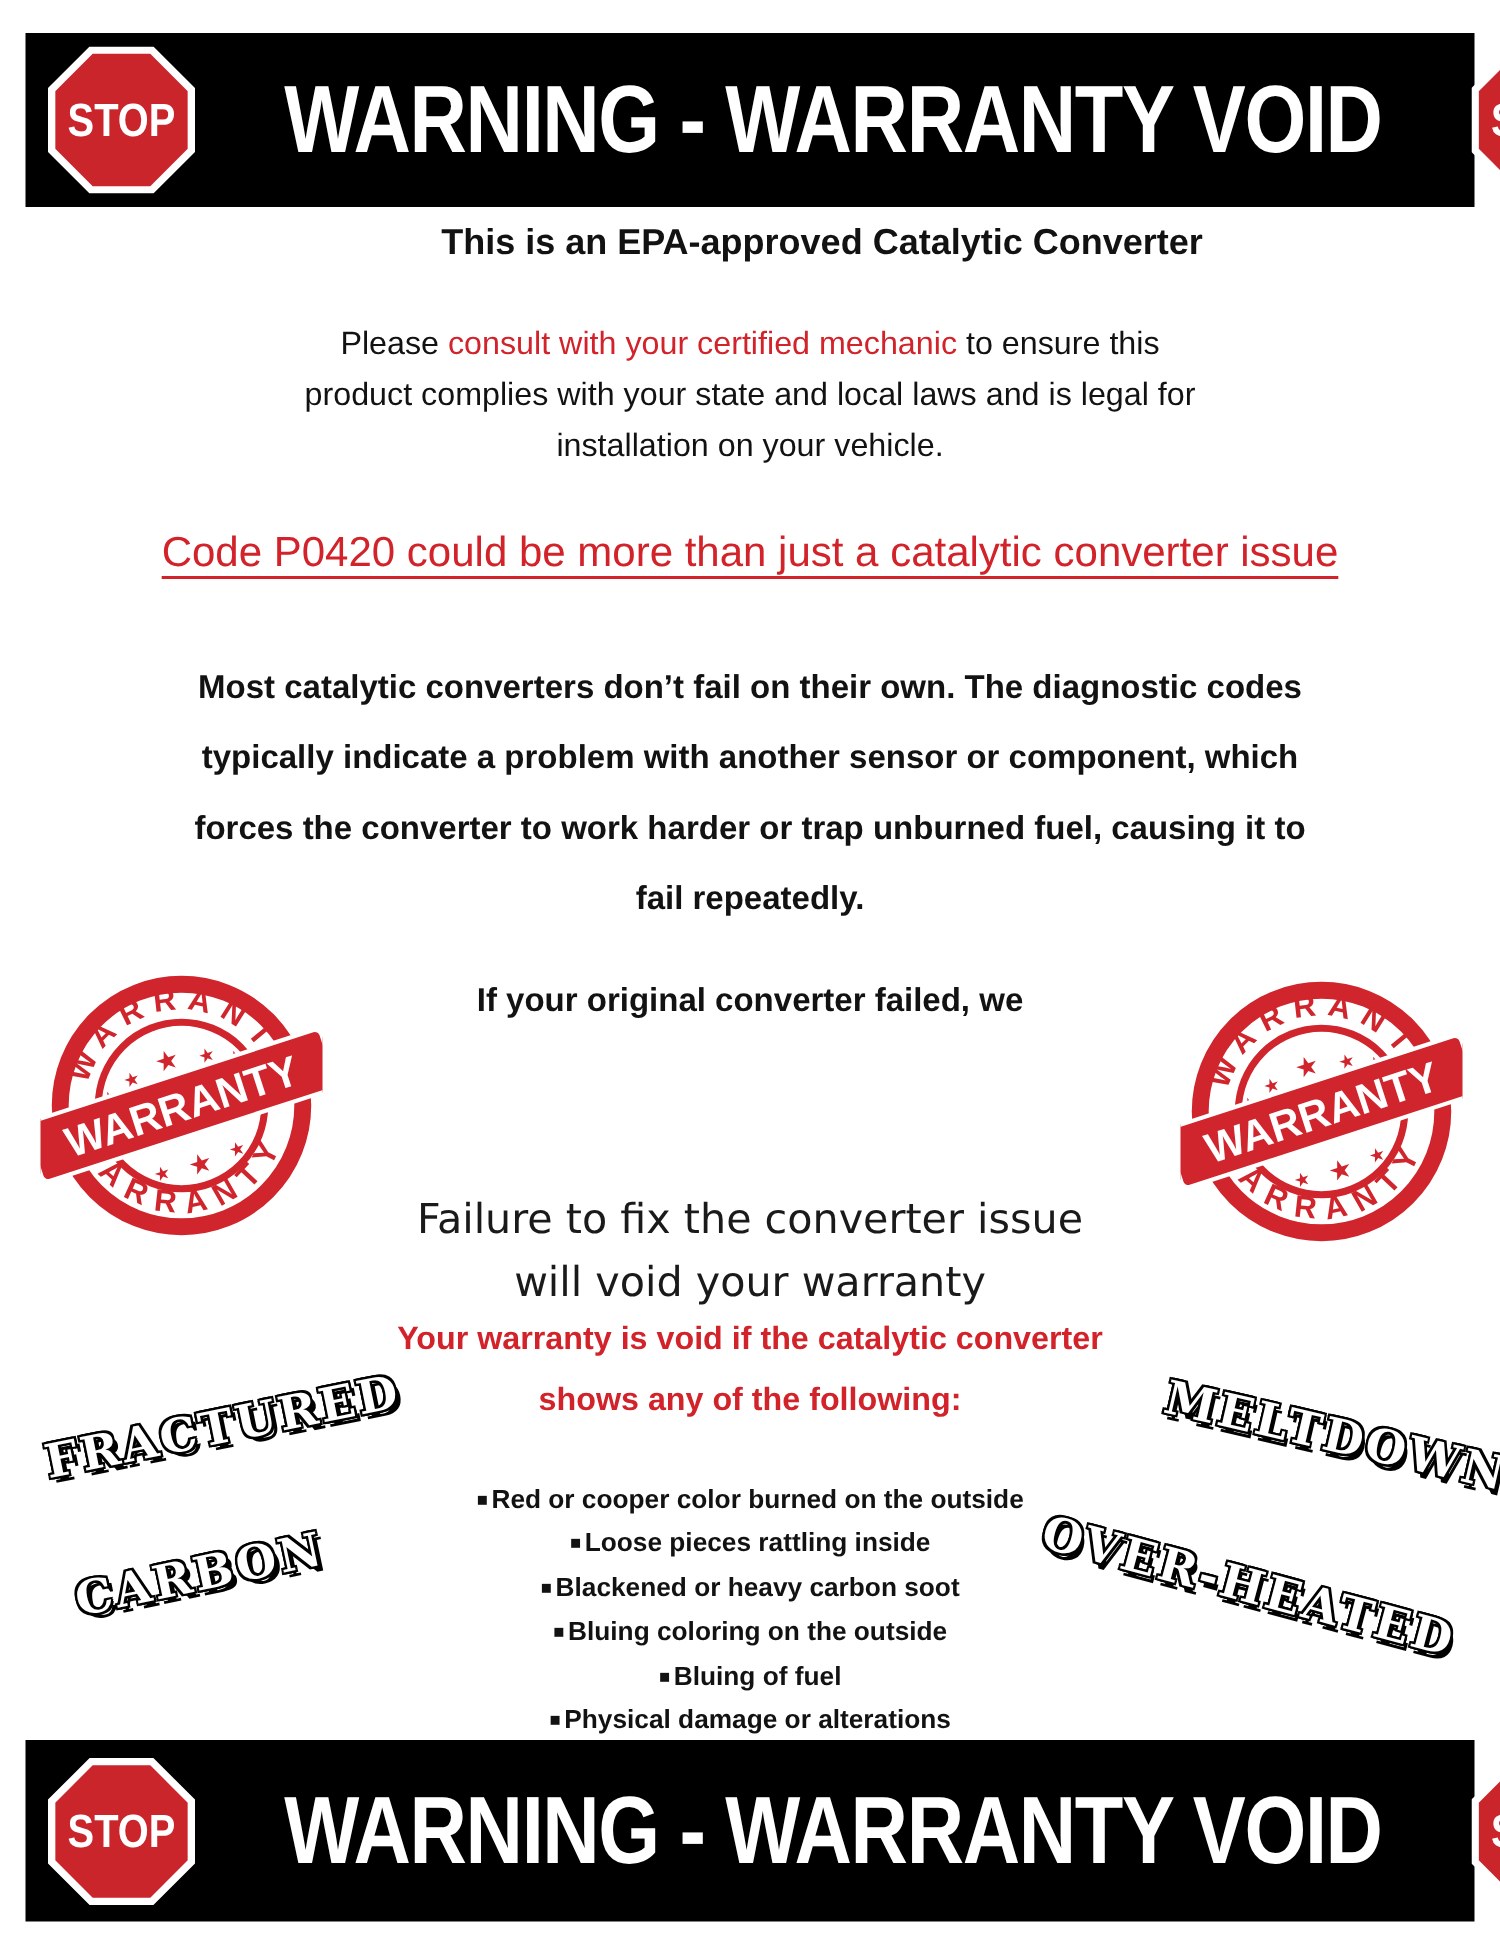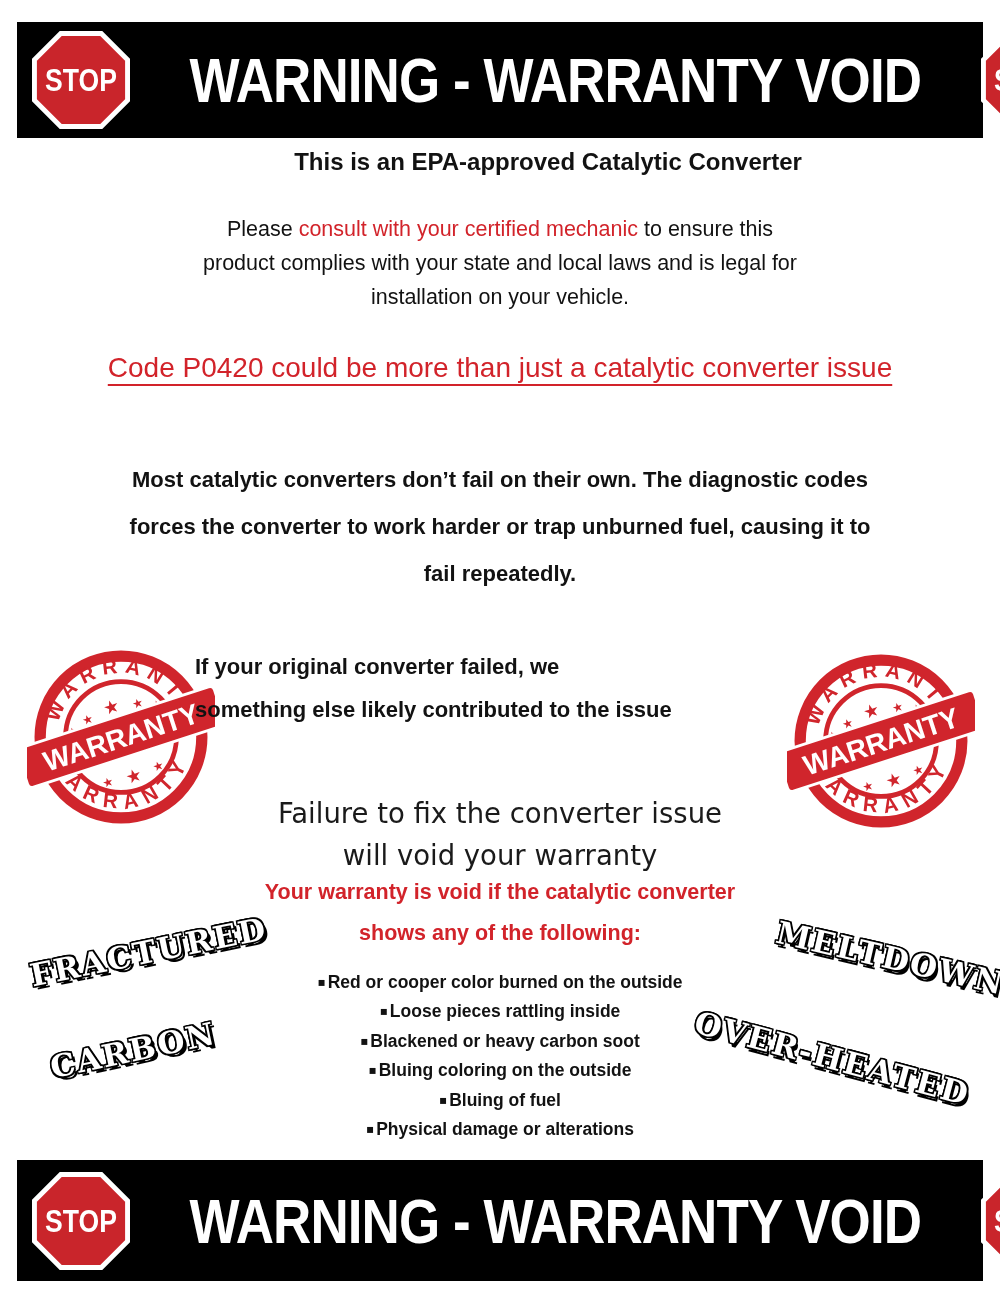--- a/index.html
+++ b/index.html
@@ -32,40 +32,40 @@
 
   
   .center-text { position:absolute; left:0; width:100%; text-align:center; }
   .block-approved { top:148px; font-size:24px; font-weight:bold;margin-left:48px; }
   .block-note     { top:212px; font-size:21.5px; font-weight:normal; line-height:34px; }
   .red-text       { color:#d2232a; }
   .block-code {
     top:352px; font-size:28px; color:#d2232a; font-weight:normal;
     text-decoration:underline; text-decoration-thickness:2px; text-underline-offset:7px;
   }
-  .block-diagnosis { top:456px; font-size:22px; font-weight:bold; line-height:47px; }
+  .block-diagnosis { top:434px; font-size:22px; font-weight:bold; line-height:47px; }
 
   
   .middle-row { position:absolute; top:640px; left:0; width:100%; height:200px; }
   .stamp { position:absolute; width:188px; height:188px; }
   .stamp.left  { left:27px;  top:3px; }
   .stamp.right { left:787px; top:7px; }
   .middle-text {
     position:absolute; left:195px; right:195px; top:6px;
-    font-size:22px; font-weight:bold; line-height:42.5px;
+    text-align:center; font-size:22px; font-weight:bold; line-height:42.5px;
   }
 
   .block-failure {
     top:792px; font-size:27.5px; line-height:42px;
     font-family:"DejaVu Sans", sans-serif; font-weight:normal; color:#1a1a1a;
   }
   .block-void { top:872px; font-size:21.5px; font-weight:bold; line-height:41px; color:#d2232a; }
 
   .block-list { top:968px; font-size:17.5px; font-weight:bold; line-height:29.4px; }
-  .block-list ul { list-style:none; margin:0; padding:0; }
+  .block-list ul { list-style:none; margin:17px; padding:0; }
   .bullet-sq { font-size:12px; vertical-align:2px; margin-right:2px; font-family:"DejaVu Sans", sans-serif; }
 
   
   .decor {
     position:absolute; white-space:nowrap;
     font-family:"DejaVu Serif", serif; font-weight:bold; font-size:31px;
     letter-spacing:2px; color:#ffffff; transform-origin:0 0;
     text-shadow:
       -1.5px -1.5px 0 #000, 1.5px -1.5px 0 #000,
       -1.5px  1.5px 0 #000, 1.5px  1.5px 0 #000,
@@ -103,20 +103,21 @@
   <div class="center-text block-note">
     <div><span>Please </span><span class="red-text">consult with your certified mechanic</span><span> to ensure this</span></div>
     <div>product complies with your state and local laws and is legal for</div>
     <div>installation on your vehicle.</div>
   </div>
 
   <div class="center-text block-code">Code P0420 could be more than just a catalytic converter issue</div>
 
   <div class="center-text block-diagnosis">
     <div>Most catalytic converters don’t fail on their own. The diagnostic codes</div>
+    <div>typically indicate a problem with another sensor or component, which</div>
     <div>forces the converter to work harder or trap unburned fuel, causing it to</div>
     <div>fail repeatedly.</div>
   </div>
 
   <div class="middle-row">
 
     <svg class="stamp left" viewBox="0 0 200 200">
       <defs>
         <path id="arcTopL" d="M 32,100 A 68,68 0 0 1 168,100"></path>
         <path id="arcBotL" d="M 24,100 A 76,76 0 0 0 176,100"></path>
@@ -138,21 +139,20 @@
         <rect x="-10" y="78" width="220" height="44" rx="5" fill="#d0252c" stroke="#ffffff" stroke-width="3"></rect>
         <text class="svg-bold" x="100" y="111" text-anchor="middle" font-size="30" fill="#ffffff" textLength="172" lengthAdjust="spacingAndGlyphs">WARRANTY</text>
         <text class="star-f" x="100" y="150" text-anchor="middle" font-size="19" fill="#d0252c">★</text>
         <text class="star-f" x="72" y="146" text-anchor="middle" font-size="13" fill="#d0252c">★</text>
         <text class="star-f" x="128" y="146" text-anchor="middle" font-size="13" fill="#d0252c">★</text>
       </g>
     </svg>
 
     <div class="middle-text">
       <div>If your original converter failed, we</div>
-      <div>something else likely contributed to the issue</div>
     </div>
 
     <svg class="stamp right" viewBox="0 0 200 200">
       <defs>
         <path id="arcTopR" d="M 32,100 A 68,68 0 0 1 168,100"></path>
         <path id="arcBotR" d="M 24,100 A 76,76 0 0 0 176,100"></path>
       </defs>
       <circle cx="100" cy="100" r="86" fill="none" stroke="#d0252c" stroke-width="12"></circle>
       <circle cx="100" cy="100" r="59" fill="none" stroke="#d0252c" stroke-width="5"></circle>
       <text class="svg-bold" font-size="22" fill="#d0252c" letter-spacing="7">

